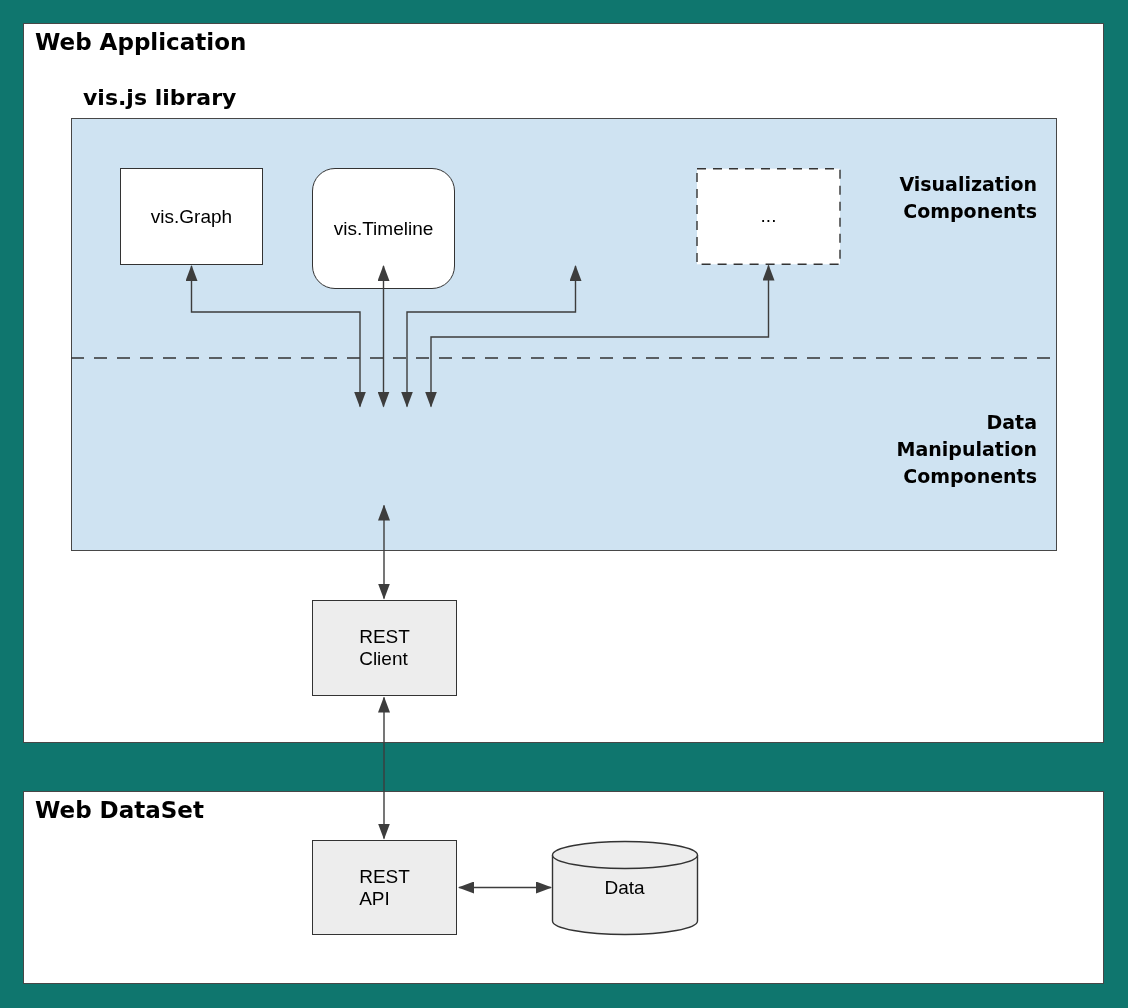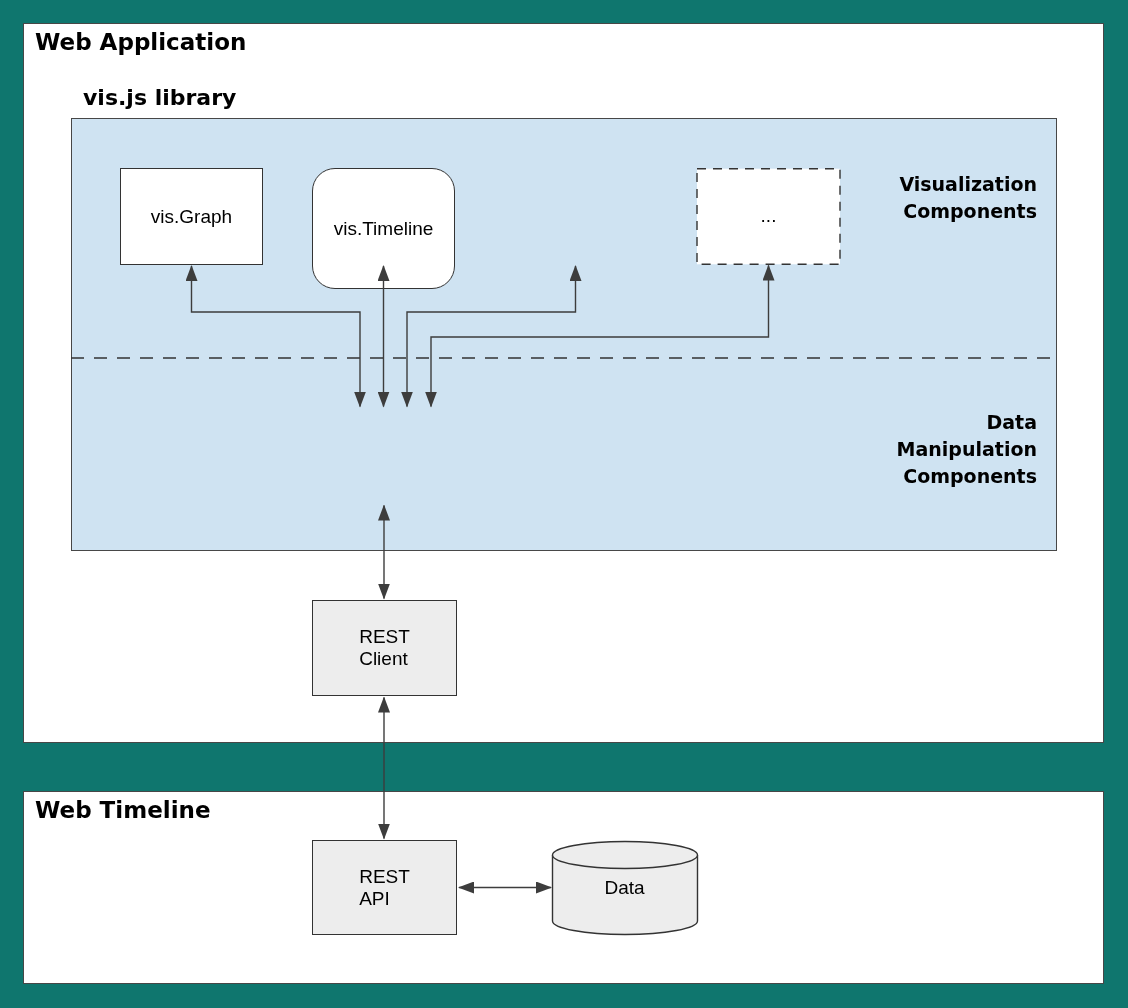--- a/index.html
+++ b/index.html
@@ -51,21 +51,21 @@
 Components</div>
   <div class="side-label" style="left:840px;top:409px;width:180px;">Data
 Manipulation
 Components</div>
 
 
   <div class="node gray" style="left:312px;top:600px;width:145px;height:96px;">REST
 Client</div>
 
   <div class="container-box" style="left:23px;top:791px;width:1081px;height:193px;"></div>
-  <div class="section-title" style="left:35px;top:797px;">Web Timeline</div>
+  <div class="section-title" style="left:35px;top:797px;">Web DataSet</div>
 
   <div class="node gray" style="left:312px;top:840px;width:145px;height:95px;">REST
 API</div>
 
   <svg class="overlay" viewBox="0 0 1128 1008" xmlns="http://www.w3.org/2000/svg">
     <defs>
       <marker id="arr" viewBox="0 0 16 12" markerWidth="16" markerHeight="12" refX="15" refY="6" orient="auto-start-reverse" markerUnits="userSpaceOnUse">
         <path class="arrowhead" d="M0 0 L16 6 L0 12 Z"></path>
       </marker>
     </defs>

